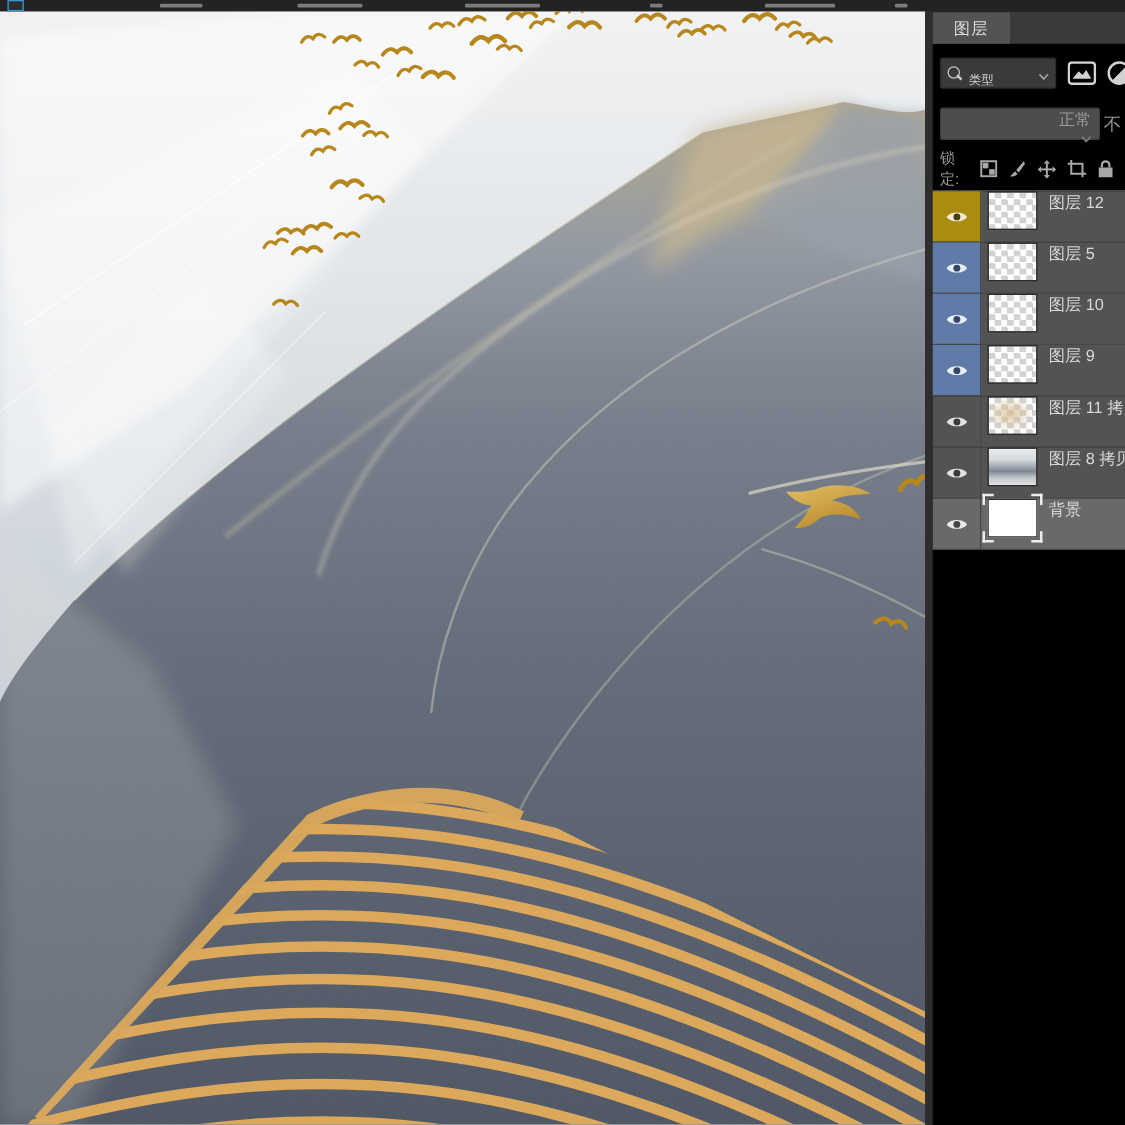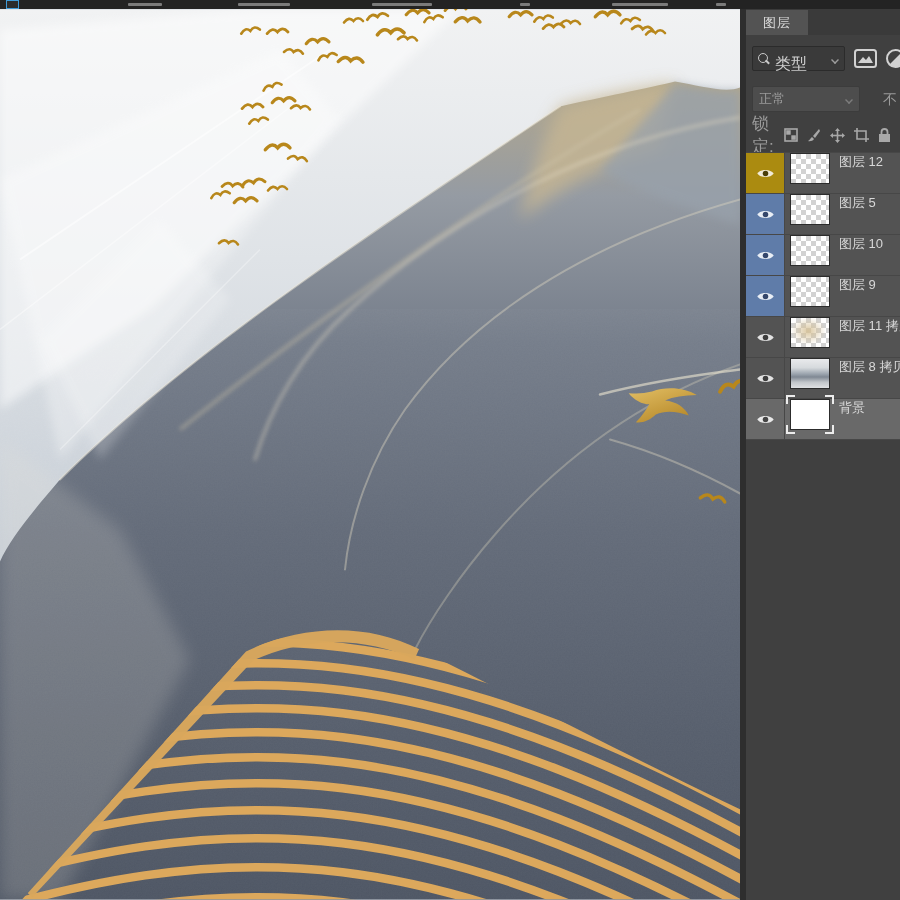--- a/index.html
+++ b/index.html
@@ -13,48 +13,48 @@
   .top-dash { position:absolute; top:3px; height:3px; background:#9a9a9a; opacity:.75; border-radius:1px; }
 
   
   .canvas-wrap { position:absolute; left:0; top:9px; width:740px; height:891px; overflow:hidden; background:#cfd4da; }
   .canvas-wrap svg { display:block; }
 
   
   .panel-divider { position:absolute; left:740px; top:9px; width:6px; height:891px; background:#2e2e2e; }
 
   
-  .panel { position:absolute; left:746px; top:9px; width:154px; height:891px; background:#404040; overflow:hidden; }
+  .panel { position:absolute; left:746px; top:9px; width:154px; height:891px; background:#000000; overflow:hidden; }
   .tab-row { position:absolute; left:0; top:0; width:154px; height:26px; background:#3a3a3a; }
   .tab { position:absolute; left:0; top:1px; width:62px; height:25px; background:#535353;
          color:#dcdcdc; font-size:13px; line-height:25px; text-align:center; letter-spacing:1px; }
 
   .type-select { position:absolute; left:6px; top:37px; width:93px; height:25px; background:#3a3a3a;
       border:1px solid #2b2b2b; border-radius:2px; display:flex; align-items:center; padding:0 5px; }
-  .type-select .lbl { color:#cfcfcf; font-size:16px; margin-left:5px; flex:1;margin-top:11px; }
+  .type-select .lbl { color:#cfcfcf; font-size:10px; margin-left:5px; flex:1;margin-top:11px; }
   .chev { width:8px; height:8px; position:relative; }
   .chev::before { content:""; position:absolute; left:0; top:1px; width:6px; height:6px;
       border-right:2px solid #9d9d9d; border-bottom:2px solid #9d9d9d; transform:rotate(45deg) scale(.7); }
   .mag { width:12px; height:12px; position:relative; }
   .mag::before { content:""; position:absolute; left:0; top:0; width:8px; height:8px;
       border:1.6px solid #c9c9c9; border-radius:50%; }
   .mag::after { content:""; position:absolute; left:7px; top:8px; width:5px; height:1.8px;
       background:#c9c9c9; transform:rotate(45deg); }
 
   .filter-icon-img { position:absolute; left:108px; top:40px; width:23px; height:19px; }
   .filter-icon-adj { position:absolute; left:139px; top:39px; width:21px; height:21px; }
 
-  .blend-select { position:absolute; left:6px; top:77px; width:108px; height:26px; background:#4d4d4d;
-      border:1px solid #3c3c3c; border-radius:2px; display:flex; align-items:center; padding:0 6px; }
+  .blend-select { position:absolute; left:6px; top:77px; width:128px; height:26px; background:#4d4d4d;
+      border:1px solid #3c3c3c; border-radius:2px; display:flex; align-items:flex-end; padding:0 6px;flex-direction:column; }
   .blend-select .lbl { color:#9b9b9b; font-size:13px; flex:1; }
   .blend-select .chev::before { border-color:#7d7d7d; }
   .opacity-frag { position:absolute; left:137px; top:82px; color:#9b9b9b; font-size:14px; }
 
   .lock-row { position:absolute; left:6px; top:113px; width:148px; height:26px; display:flex; align-items:center; }
-  .lock-label { color:#9b9b9b; font-size:17px; margin-right:8px; }
+  .lock-label { color:#9b9b9b; font-size:12px; margin-right:8px; }
   .lock-ic { margin-right:9px; display:inline-flex; }
 
   .layers-list { position:absolute; left:0; top:143px; width:154px; border-top:1px solid #474747; }
   .layer-row { position:relative; width:154px; height:41px; border-bottom:1px solid #474747;
       display:flex; align-items:flex-start; background:#535353; }
   .layer-row.selected { background:#696969; }
   .eye-cell { width:39px; height:40px; border-right:1px solid #474747; display:flex;
       align-items:center; justify-content:center; flex:0 0 39px; }
   .eye-cell.gold { background:#ab8b10; }
   .eye-cell.blue { background:#5f7ca9; }

